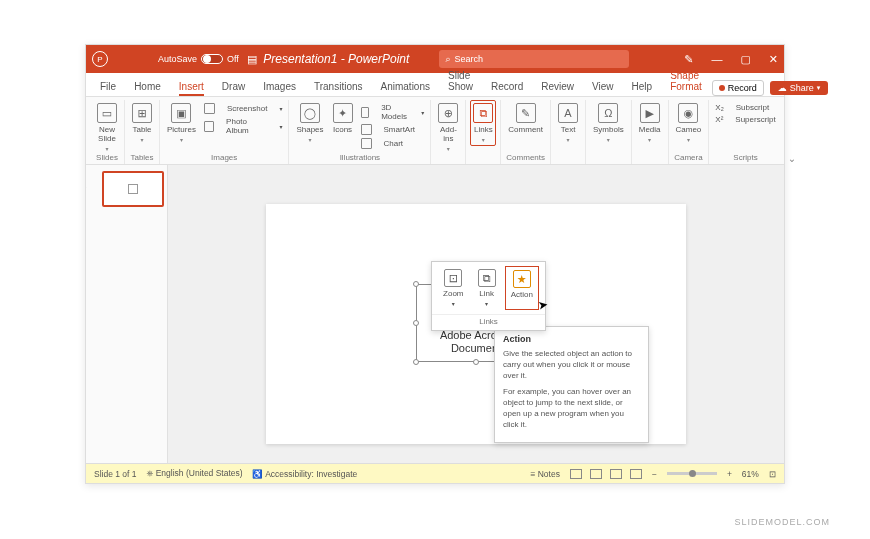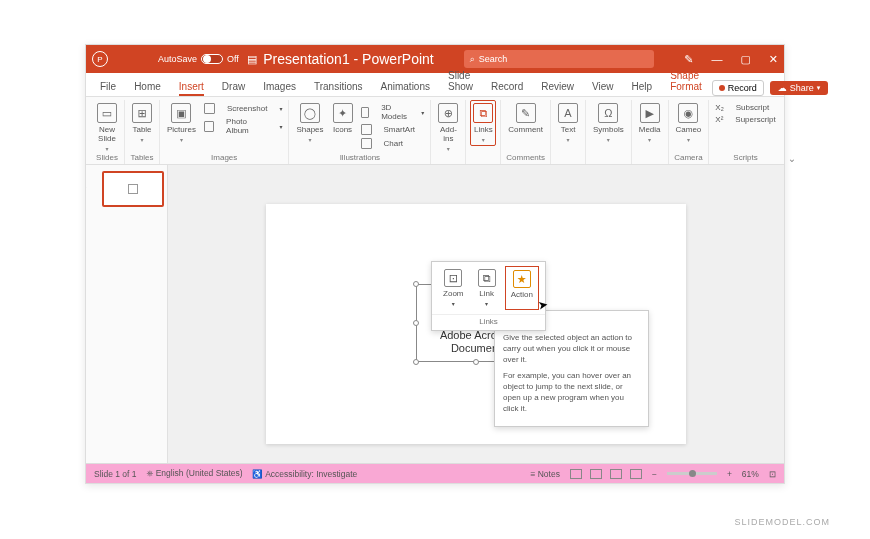--- a/index.html
+++ b/index.html
@@ -4,21 +4,21 @@
 <style>
 * { margin: 0; padding: 0; box-sizing: border-box; font-family: "Segoe UI", Arial, sans-serif; }
 body { background: #fff; width: 870px; height: 539px; position: relative; overflow: hidden; }
 .app-frame { position: absolute; left: 85px; top: 44px; width: 700px; height: 440px; border: 1px solid #ddd; background: #fff; box-shadow: 0 2px 8px rgba(0,0,0,0.1); display: flex; flex-direction: column; font-size: 10px; }
 .titlebar { background: #d04423; height: 28px; display: flex; align-items: center; color: #fff; padding: 0 6px; }
 .tb-icon { width: 16px; height: 16px; border: 1.5px solid #fff; border-radius: 50%; display: flex; align-items: center; justify-content: center; font-size: 8px; margin-right: 6px; }
 .autosave { display: flex; align-items: center; gap: 4px; font-size: 9px; margin-left: 44px; }
 .autosave .toggle { width: 22px; height: 10px; border: 1px solid #fff; border-radius: 5px; position: relative; background: #b83a1e; }
 .autosave .toggle::after { content: ""; position: absolute; width: 8px; height: 8px; background: #fff; border-radius: 50%; left: 1px; top: 0; }
 .doc-icon { margin-left: 8px; font-size: 11px; }
-.doc-title { margin-left: 6px; font-size: 14px; }
+.doc-title { margin-left: 6px; font-size: 12px; font-style: italic; }
 .searchbox { margin-left: 30px; width: 190px; height: 18px; background: #e66a4e; border-radius: 3px; display: flex; align-items: center; padding: 0 6px; color: #fff; font-size: 9px; gap: 4px; }
 .win-btns { margin-left: auto; display: flex; gap: 18px; font-size: 11px; align-items: center; }
 .win-btns span { cursor: pointer; }
 .tabs { height: 24px; background: #fff; display: flex; align-items: flex-end; padding: 0 6px; border-bottom: 1px solid #e0e0e0; gap: 2px; }
 .tab { padding: 3px 8px 4px; font-size: 10px; color: #555; cursor: pointer; position: relative; }
 .tab.active { color: #d04423; }
 .tab.active::after { content: ""; position: absolute; left: 8px; right: 8px; bottom: 0; height: 2px; background: #d04423; }
 .tab.contextual { color: #d04423; }
 .tabs-right { margin-left: auto; display: flex; gap: 6px; align-items: center; }
 .btn-record { border: 1px solid #ccc; border-radius: 3px; padding: 2px 6px; font-size: 9px; display: flex; align-items: center; gap: 3px; }
@@ -55,24 +55,24 @@
 .pdf-icn .pdf-t { font-size: 5px; color: #d04423; font-weight: bold; }
 .obj-label { text-align: center; font-size: 11px; color: #333; padding: 2px 4px 6px; line-height: 13px; }
 .dropdown-panel { position: absolute; left: 345px; top: 96px; width: 115px; background: #fff; border: 1px solid #ccc; box-shadow: 0 2px 6px rgba(0,0,0,0.15); z-index: 30; }
 .dropdown-body { display: flex; padding: 4px; justify-content: space-around; }
 .dd-item { display: flex; flex-direction: column; align-items: center; gap: 2px; font-size: 8px; color: #555; padding: 3px 5px; cursor: pointer; }
 .dd-item .icn { width: 18px; height: 18px; border: 1px solid #888; border-radius: 2px; display: flex; align-items: center; justify-content: center; font-size: 11px; }
 .dd-item.sel { border: 1.5px solid #d04423; }
 .dd-item.sel .icn { color: #e08b00; border-color: #e08b00; }
 .dd-label { text-align: center; font-size: 8px; color: #777; padding: 2px 0 4px; border-top: 1px solid #eee; }
 .cursor-arrow { position: absolute; left: 452px; top: 133px; font-size: 12px; color: #000; z-index: 40; transform: rotate(-10deg); }
-.tooltip { position: absolute; left: 408px; top: 145px; width: 155px; background: #fff; border: 1px solid #ccc; box-shadow: 0 2px 6px rgba(0,0,0,0.15); padding: 7px 8px; font-size: 8px; color: #555; z-index: 25; line-height: 11px; }
+.tooltip { position: absolute; left: 408px; top: 161px; width: 155px; background: #fff; border: 1px solid #ccc; box-shadow: 0 2px 6px rgba(0,0,0,0.15); padding: 7px 8px; font-size: 8px; color: #555; z-index: 25; line-height: 11px; }
 .tooltip .tt-title { font-weight: 600; color: #333; margin-bottom: 3px; font-size: 9px; }
 .tooltip p { margin-bottom: 5px; }
-.statusbar { height: 20px; background: #f9a8d4; border-top: 1px solid #ddd; display: flex; align-items: center; padding: 0 8px; font-size: 8.5px; color: #555; gap: 10px; }
+.statusbar { height: 20px; background: #fef9c3; border-top: 1px solid #ddd; display: flex; align-items: center; padding: 0 8px; font-size: 8.5px; color: #555; gap: 10px; }
 .sb-spacer { flex: 1; }
 .sb-icons { display: flex; gap: 8px; align-items: center; }
 .sb-icons .vb { width: 12px; height: 10px; border: 1px solid #888; cursor: pointer; }
 .zoom-slider { width: 50px; height: 3px; background: #ccc; position: relative; }
 .zoom-slider::after { content: ""; position: absolute; width: 7px; height: 7px; background: #888; border-radius: 50%; top: -2px; left: 22px; }
 .watermark { position: absolute; right: 40px; bottom: 12px; font-size: 9px; color: #aaa; letter-spacing: 1px; }
 </style>
 </head>
 <body>
 

